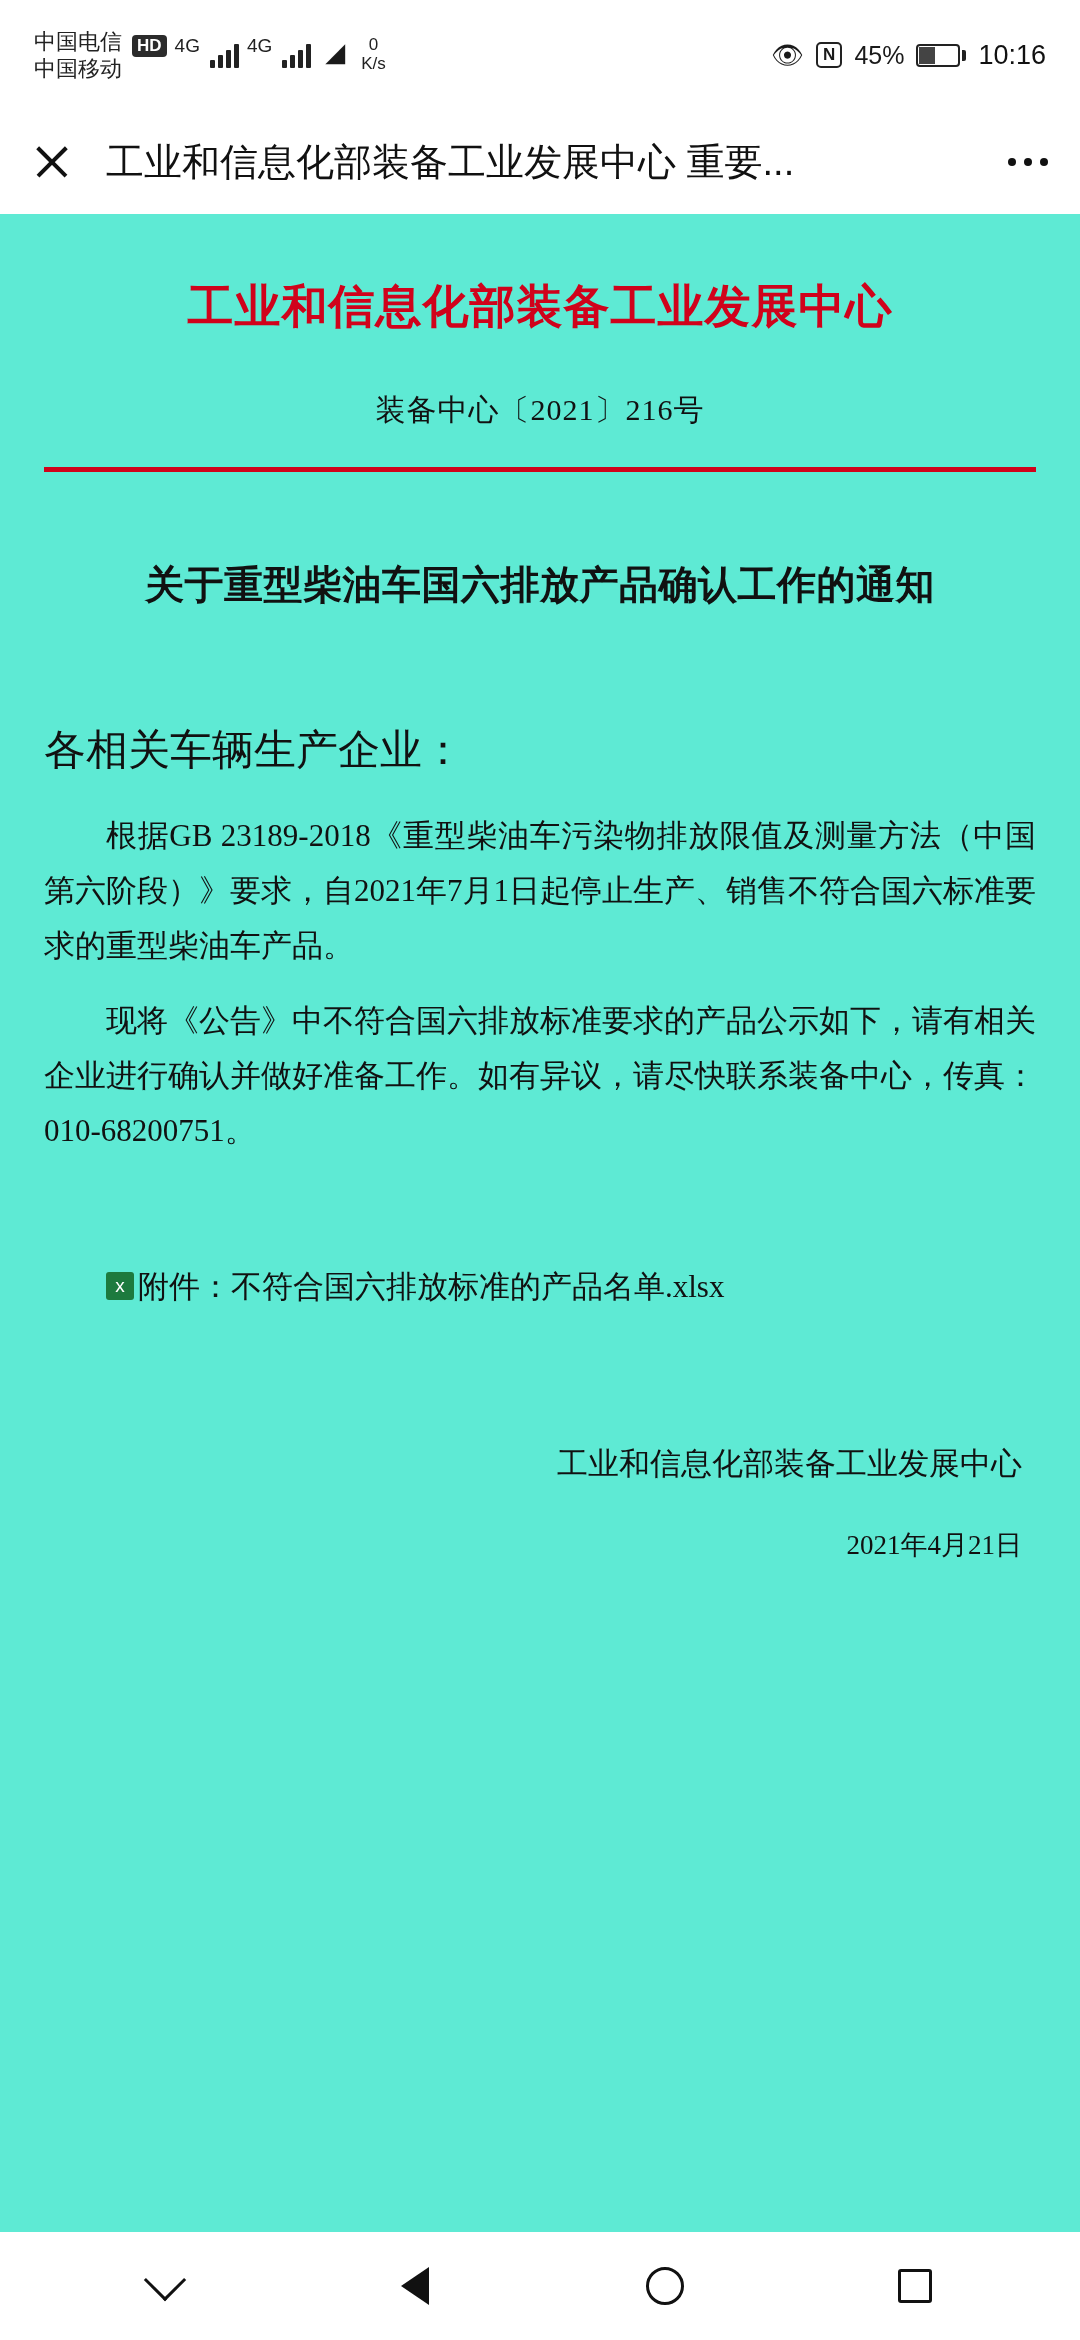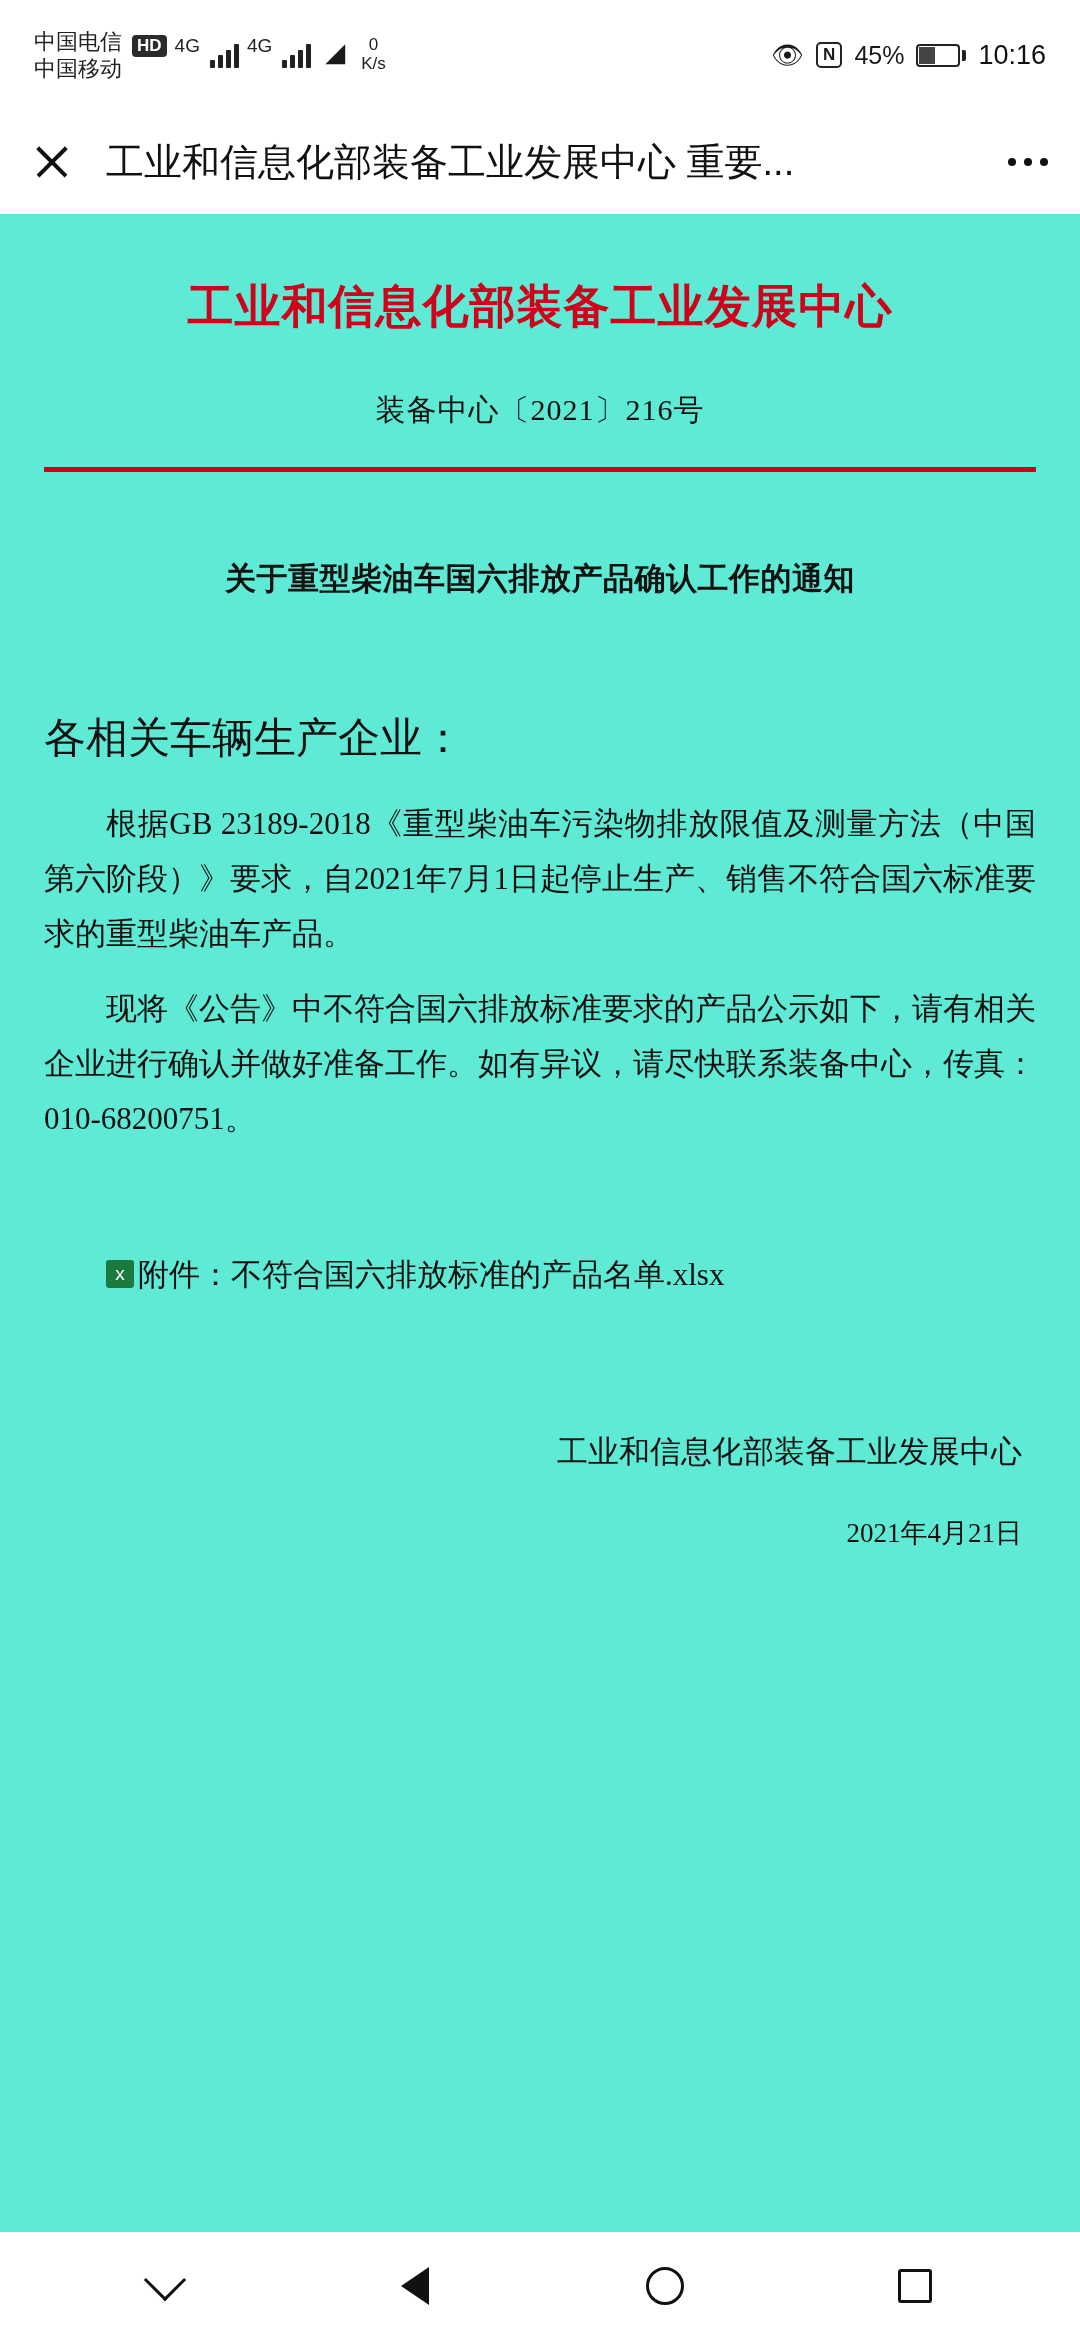--- a/index.html
+++ b/index.html
@@ -212,21 +212,21 @@
     margin-top: 52px;
     letter-spacing: 1px;
   }
   .red-rule {
     height: 5px;
     background: #d0021b;
     margin-top: 36px;
   }
   .doc-title {
     text-align: center;
-    font-size: 31px;
+    font-size: 39px;
     color: #111;
     margin-top: 86px;
     font-weight: bold;
     letter-spacing: .5px;
   }
   .doc-salutation {
     margin-top: 102px;
     font-size: 42px;
     color: #111;
     line-height: 1.75;

